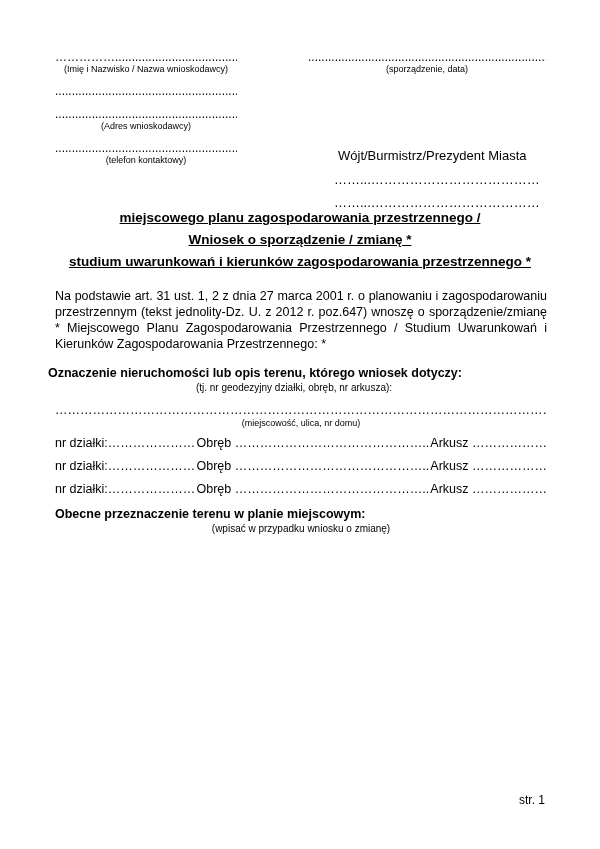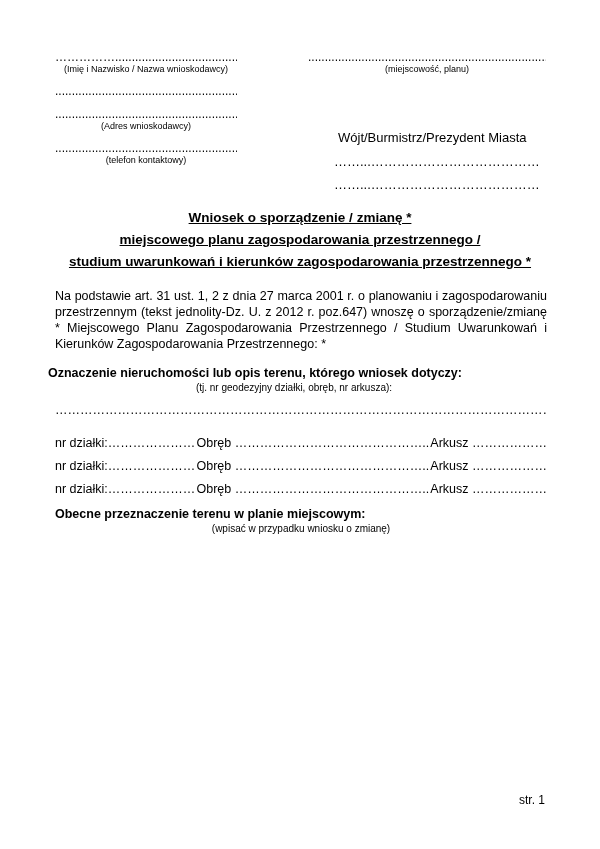--- a/index.html
+++ b/index.html
@@ -38,21 +38,21 @@
   
   .col-right {
     position: absolute;
     left: 308px;
     top: 50px;
     width: 238px;
   }
   .recipient-title {
     font-size: 13px;
     line-height: 16px;
-    margin-top: 55px;
+    margin-top: 73px;
     padding-left: 30px;
     white-space: nowrap;
   }
   .recipient-lines { padding-left: 26px; }
   .recipient-lines .dotline { margin-top: 9px; font-size: 13px; }
   
   .doc-title {
     position: absolute;
     left: 0;
     top: 207px;
@@ -154,42 +154,43 @@
     <div class="caption">(Imię i Nazwisko / Nazwa wnioskodawcy)</div>
     <div class="dotline gap-lg">.......................................................................................</div>
     <div class="dotline">.......................................................................................</div>
     <div class="caption">(Adres wnioskodawcy)</div>
     <div class="dotline gap-lg">.......................................................................................</div>
     <div class="caption">(telefon kontaktowy)</div>
   </div>
 
   <div class="col-right">
     <div class="dotline">......................................................................................................</div>
-    <div class="caption">(miejscowość, planu)</div>
+    <div class="caption">(sporządzenie, data)</div>
     <div class="recipient-title">Wójt/Burmistrz/Prezydent Miasta</div>
     <div class="recipient-lines">
       <div class="dotline">……...…………………………………</div>
       <div class="dotline">……...…………………………………</div>
     </div>
   </div>
 
   <div class="doc-title">
+    <div class="t-line">miejscowego planu zagospodarowania przestrzennego /</div>
     <div class="t-line">Wniosek o sporządzenie / zmianę *</div>
-    <div class="t-line">miejscowego planu zagospodarowania przestrzennego /</div>
     <div class="t-line">studium uwarunkowań i kierunków zagospodarowania przestrzennego *</div>
   </div>
 
   <div class="legal">Na podstawie art. 31 ust. 1, 2 z dnia 27 marca 2001 r. o planowaniu i zagospodarowaniu przestrzennym (tekst jednolity-Dz. U. z 2012 r. poz.647) wnoszę o sporządzenie/zmianę * Miejscowego Planu Zagospodarowania Przestrzennego / Studium Uwarunkowań i Kierunków Zagospodarowania Przestrzennego: *</div>
 
   <div class="property">
     <div class="h-bold">Oznaczenie nieruchomości lub opis terenu, którego wniosek dotyczy:</div>
     <div class="small-note">(tj. nr geodezyjny działki, obręb, nr arkusza):</div>
   </div>
 
   <div class="location-line">…………………………………………………………………………………………………………………………...</div>
+  <div class="location-caption">(miejscowość, ulica, nr domu)</div>
 
   <div class="plot-rows">
     <div class="plot-row">
       <span>nr działki:…………………</span>
       <span>Obręb ………………………………………..</span>
       <span>Arkusz ………………</span>
     </div>
     <div class="plot-row">
       <span>nr działki:…………………</span>
       <span>Obręb ………………………………………..</span>

